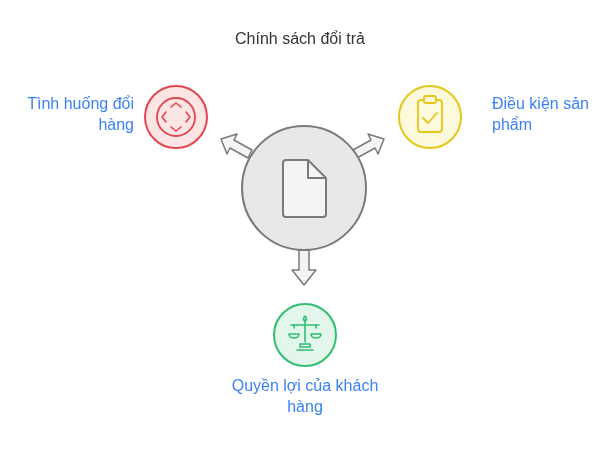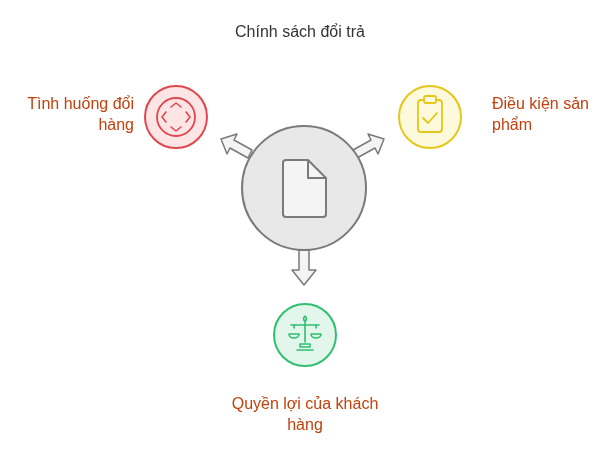--- a/index.html
+++ b/index.html
@@ -1,24 +1,24 @@
 <!DOCTYPE html>
 <html><head>
   <meta charset="utf-8">
   <style>
     html, body { margin: 0; padding: 0; background: #ffffff; }
     body { width: 600px; height: 450px; position: relative; overflow: hidden;
            font-family: "Liberation Sans", sans-serif; color: #333333; }
-    .title { position: absolute; left: 0; width: 600px; top: 23px; text-align: center;
+    .title { position: absolute; left: 0; width: 600px; top: 30px; text-align: center;
              font-size: 16px; color: #333; }
     svg.diagram { position: absolute; left: 0; top: 0; }
-    .label { position: absolute; font-size: 16px; line-height: 21px; color: #c2410c; }
+    .label { position: absolute; font-size: 16px; line-height: 21px; color: #3b82f6; }
     .label-left { right: 466px; top: 93px; text-align: right; width: 130px; }
     .label-right { left: 492px; top: 93px; text-align: left; width: 125px; }
-    .label-bottom { left: 225px; width: 160px; top: 375px; text-align: center; margin-top: 18px; }
+    .label-bottom { left: 225px; width: 160px; top: 375px; text-align: center; }
   </style>
 </head>
 <body>
 
 <div class="title">Chính sách đổi trả</div>
 
 <svg class="diagram" width="600" height="450" viewBox="0 0 600 450">
 
   <g>
     <polygon points="252,150 234,140 237,134 221,139 227,154 230,148 248,158" fill="#f4f4f4" stroke="#7a7a7a" stroke-width="1.5" stroke-linejoin="round"></polygon>

